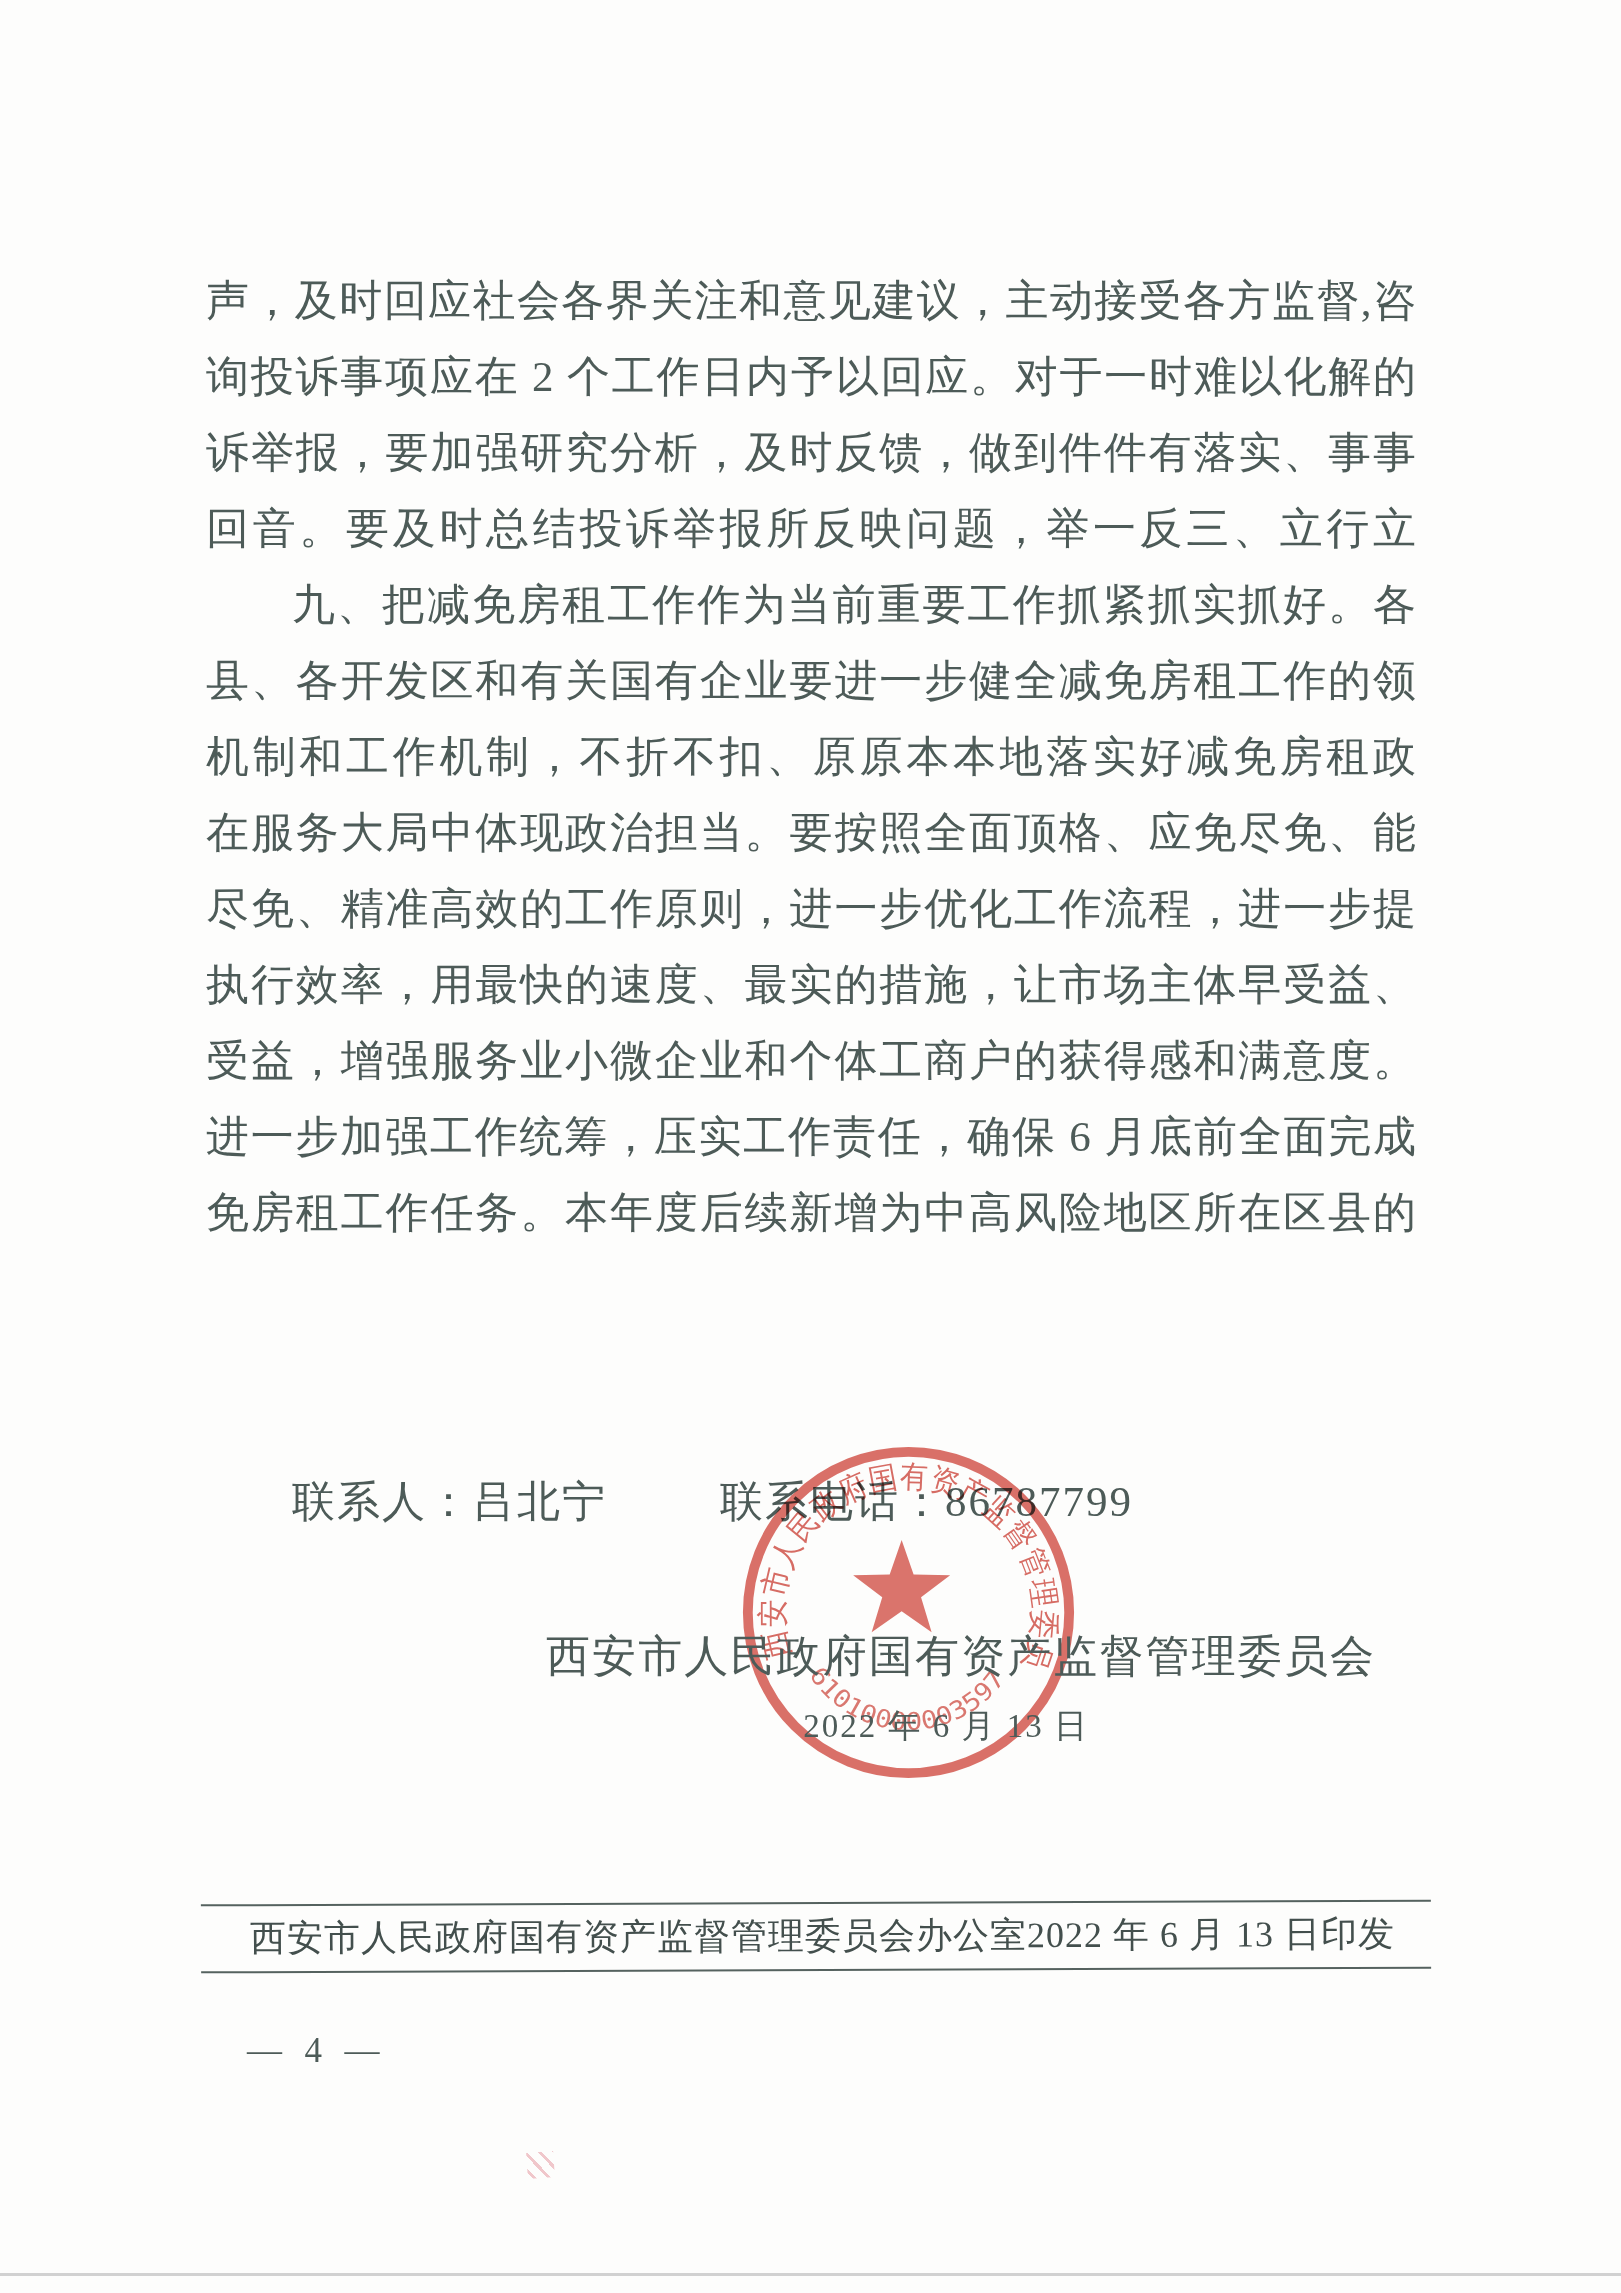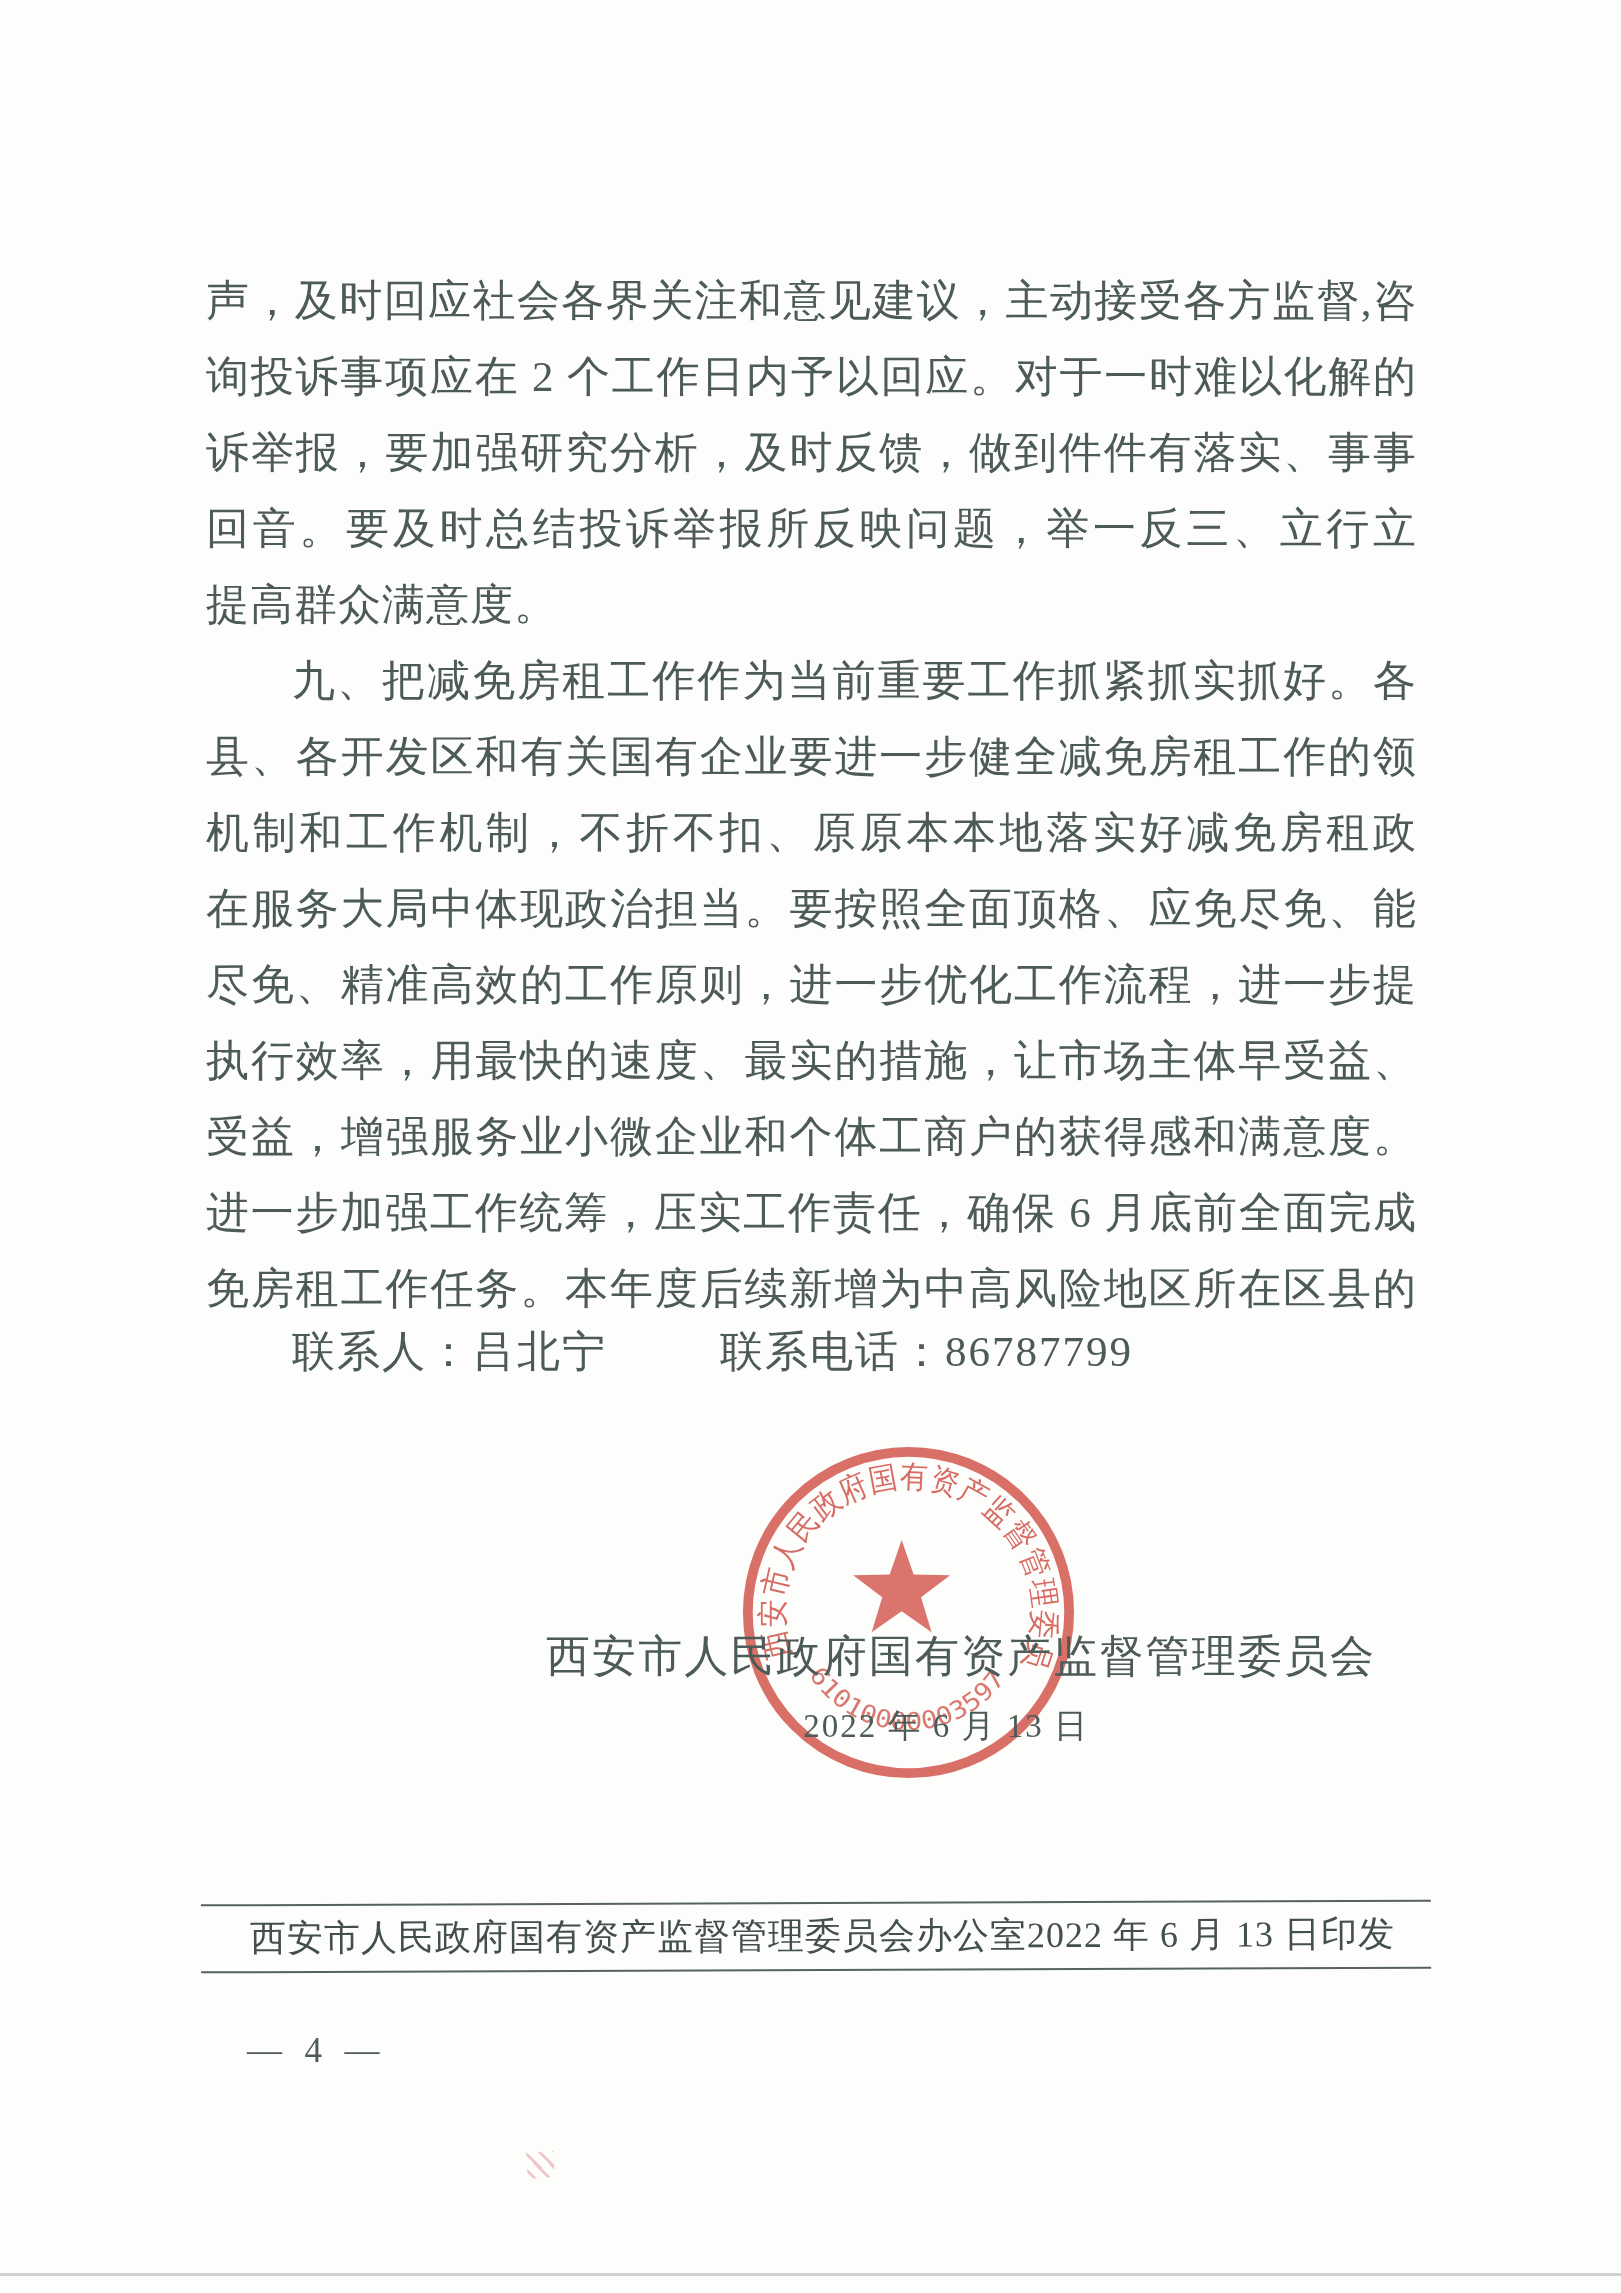--- a/index.html
+++ b/index.html
@@ -19,21 +19,21 @@
     height:76px;line-height:76px;white-space:nowrap;
     letter-spacing:1px;
   }
   .body-text .line.full{
     white-space:normal;text-align:justify;text-align-last:justify;
     overflow:hidden;
   }
   .body-text .line.indent{padding-left:86px;}
   
   .contact{
-    position:absolute;left:292px;top:1324px;width:1127px;
+    position:absolute;left:292px;top:1474px;width:1127px;
     font-size:43px;line-height:55px;white-space:nowrap;letter-spacing:2px;
   }
   .contact .phone{position:absolute;left:428px;top:0;}
   
   .sig-org{
     position:absolute;left:546px;top:1627px;width:829px;
     font-size:44px;line-height:59px;
     text-align:justify;text-align-last:justify;letter-spacing:1px;
   }
   .sig-date{
@@ -76,21 +76,20 @@
 </head>
 <body>
 
 <div class="page">
 
   <div class="body-text">
     <div class="line full">声，及时回应社会各界关注和意见建议，主动接受各方监督,咨</div>
     <div class="line full">询投诉事项应在 2 个工作日内予以回应。对于一时难以化解的投</div>
     <div class="line full">诉举报，要加强研究分析，及时反馈，做到件件有落实、事事有</div>
     <div class="line full">回音。要及时总结投诉举报所反映问题，举一反三、立行立改，</div>
-    <div class="line">提高群众满意度。</div>
     <div class="line full indent">九、把减免房租工作作为当前重要工作抓紧抓实抓好。各区</div>
     <div class="line full">县、各开发区和有关国有企业要进一步健全减免房租工作的领导</div>
     <div class="line full">机制和工作机制，不折不扣、原原本本地落实好减免房租政策，</div>
     <div class="line full">在服务大局中体现政治担当。要按照全面顶格、应免尽免、能免</div>
     <div class="line full">尽免、精准高效的工作原则，进一步优化工作流程，进一步提高</div>
     <div class="line full">执行效率，用最快的速度、最实的措施，让市场主体早受益、多</div>
     <div class="line full">受益，增强服务业小微企业和个体工商户的获得感和满意度。要</div>
     <div class="line full">进一步加强工作统筹，压实工作责任，确保 6 月底前全面完成减</div>
     <div class="line full">免房租工作任务。本年度后续新增为中高风险地区所在区县的房</div>
   </div>

